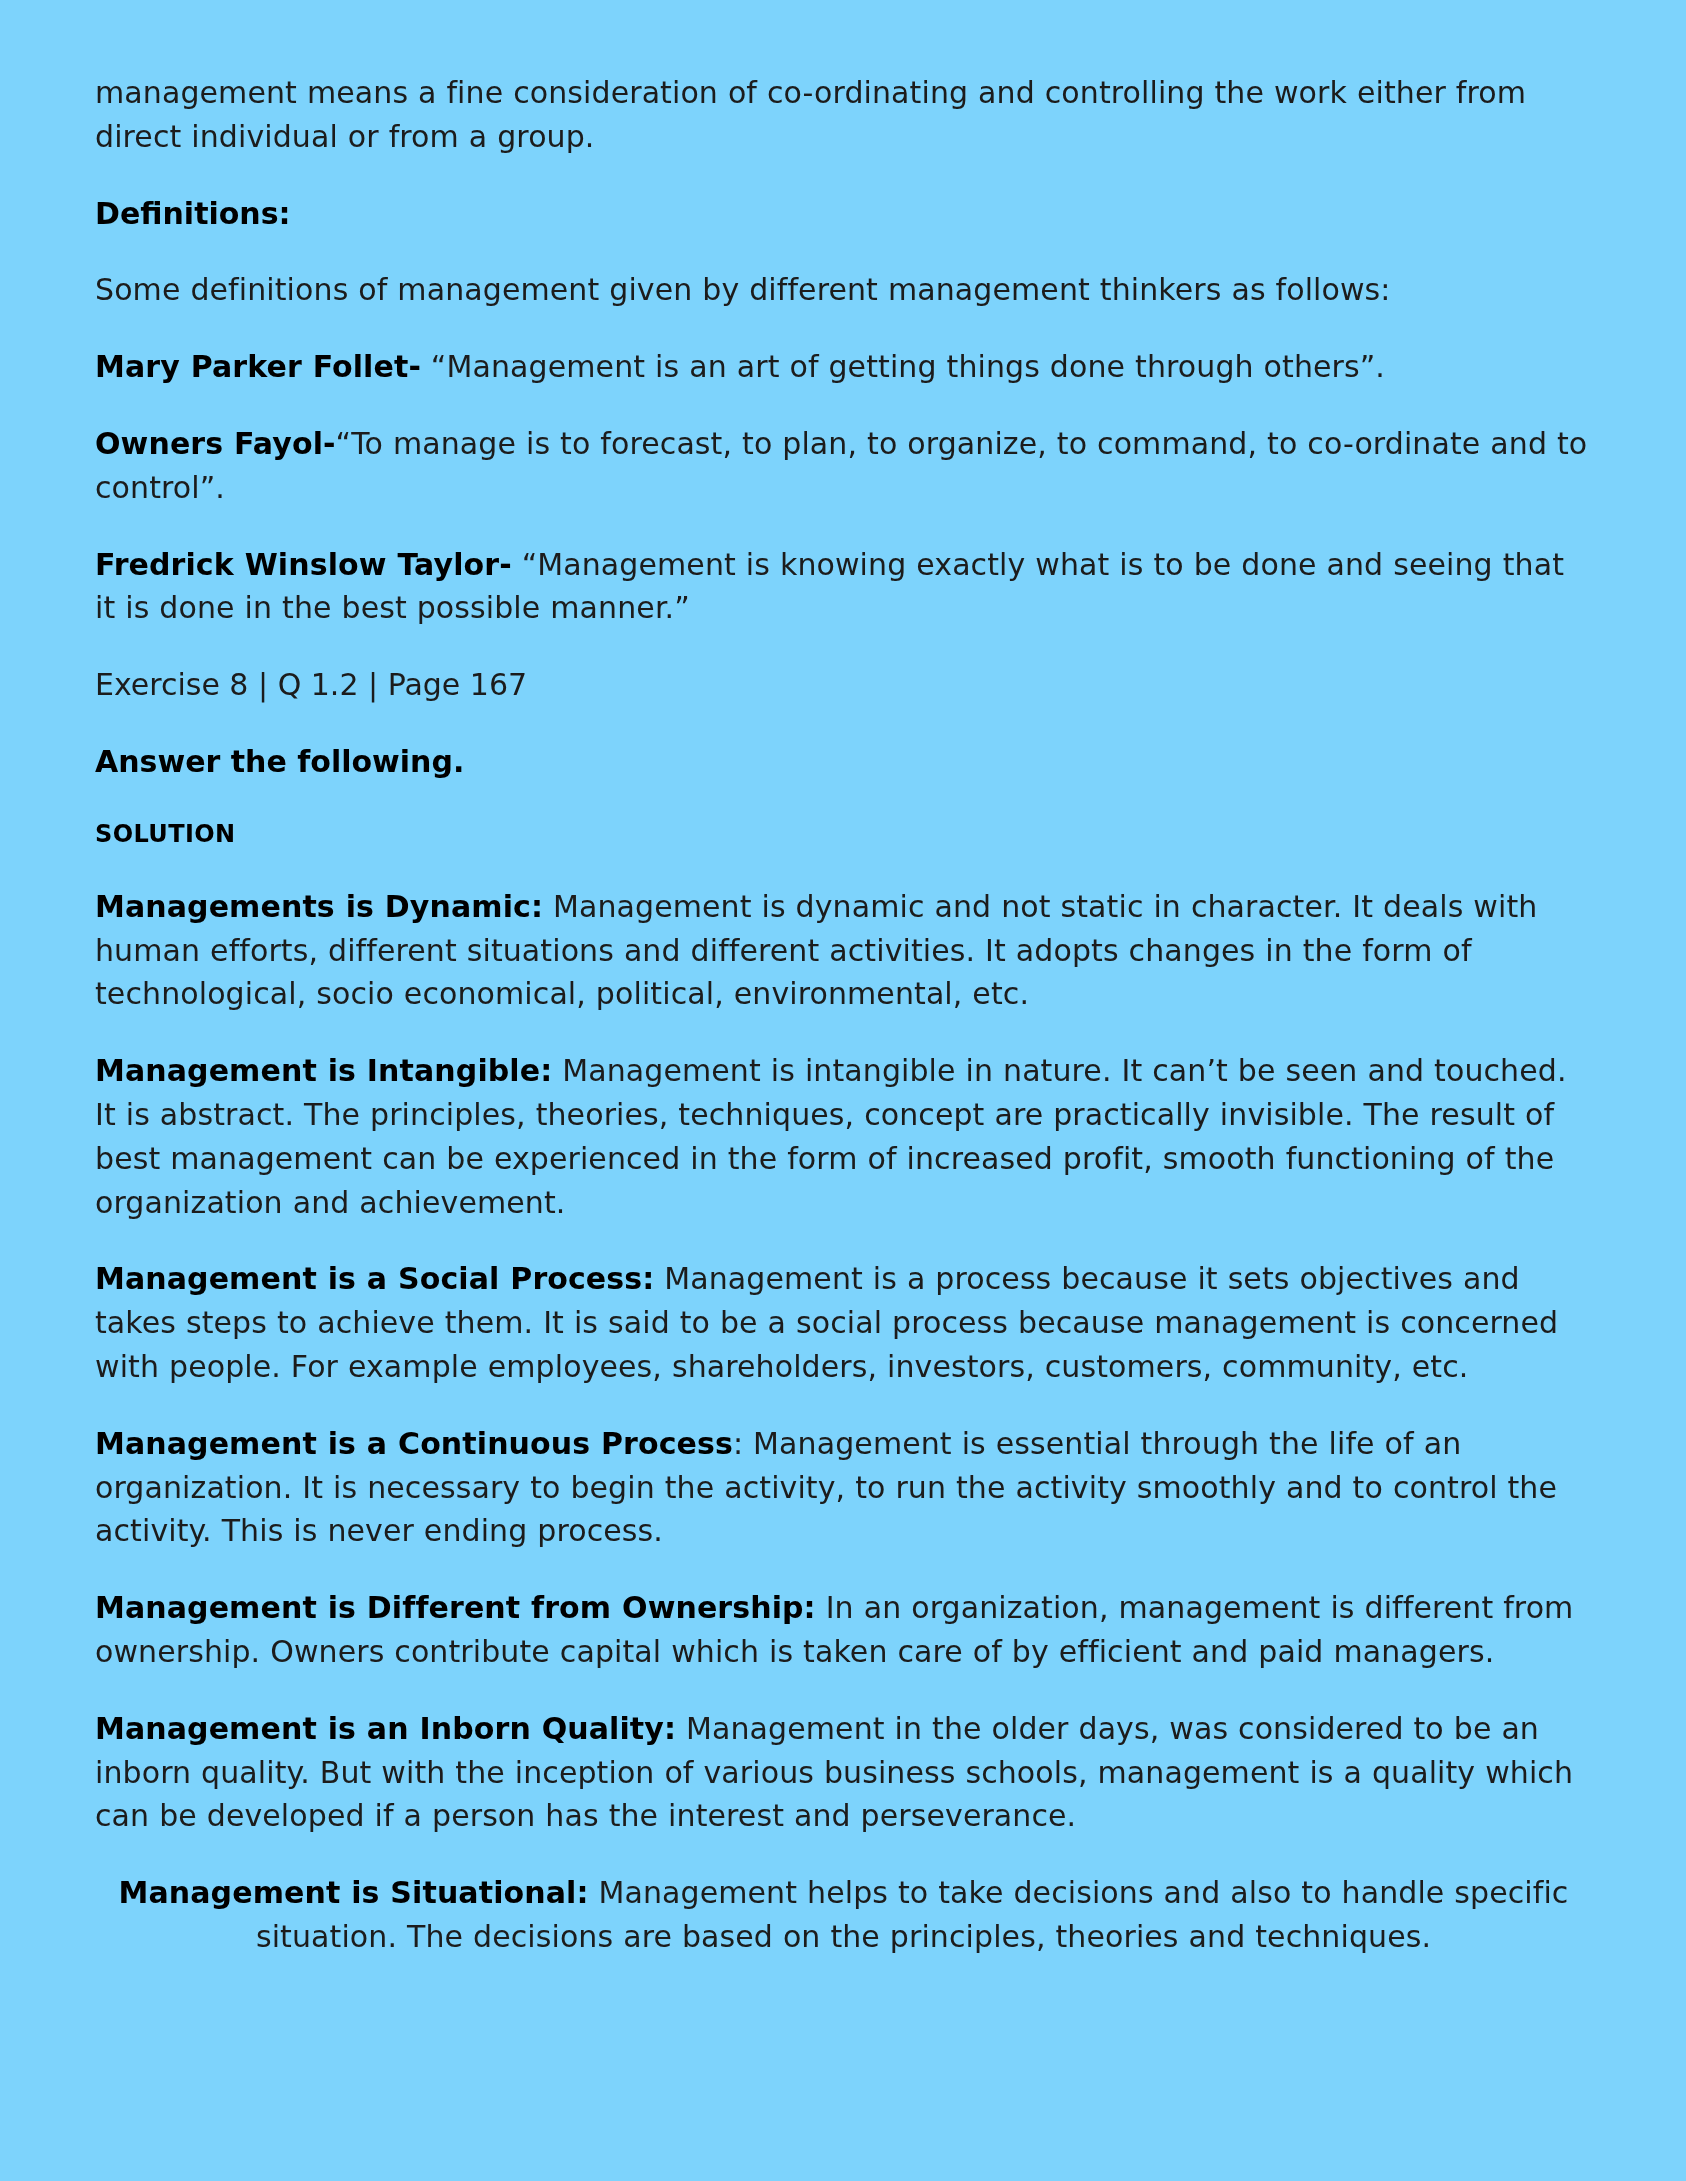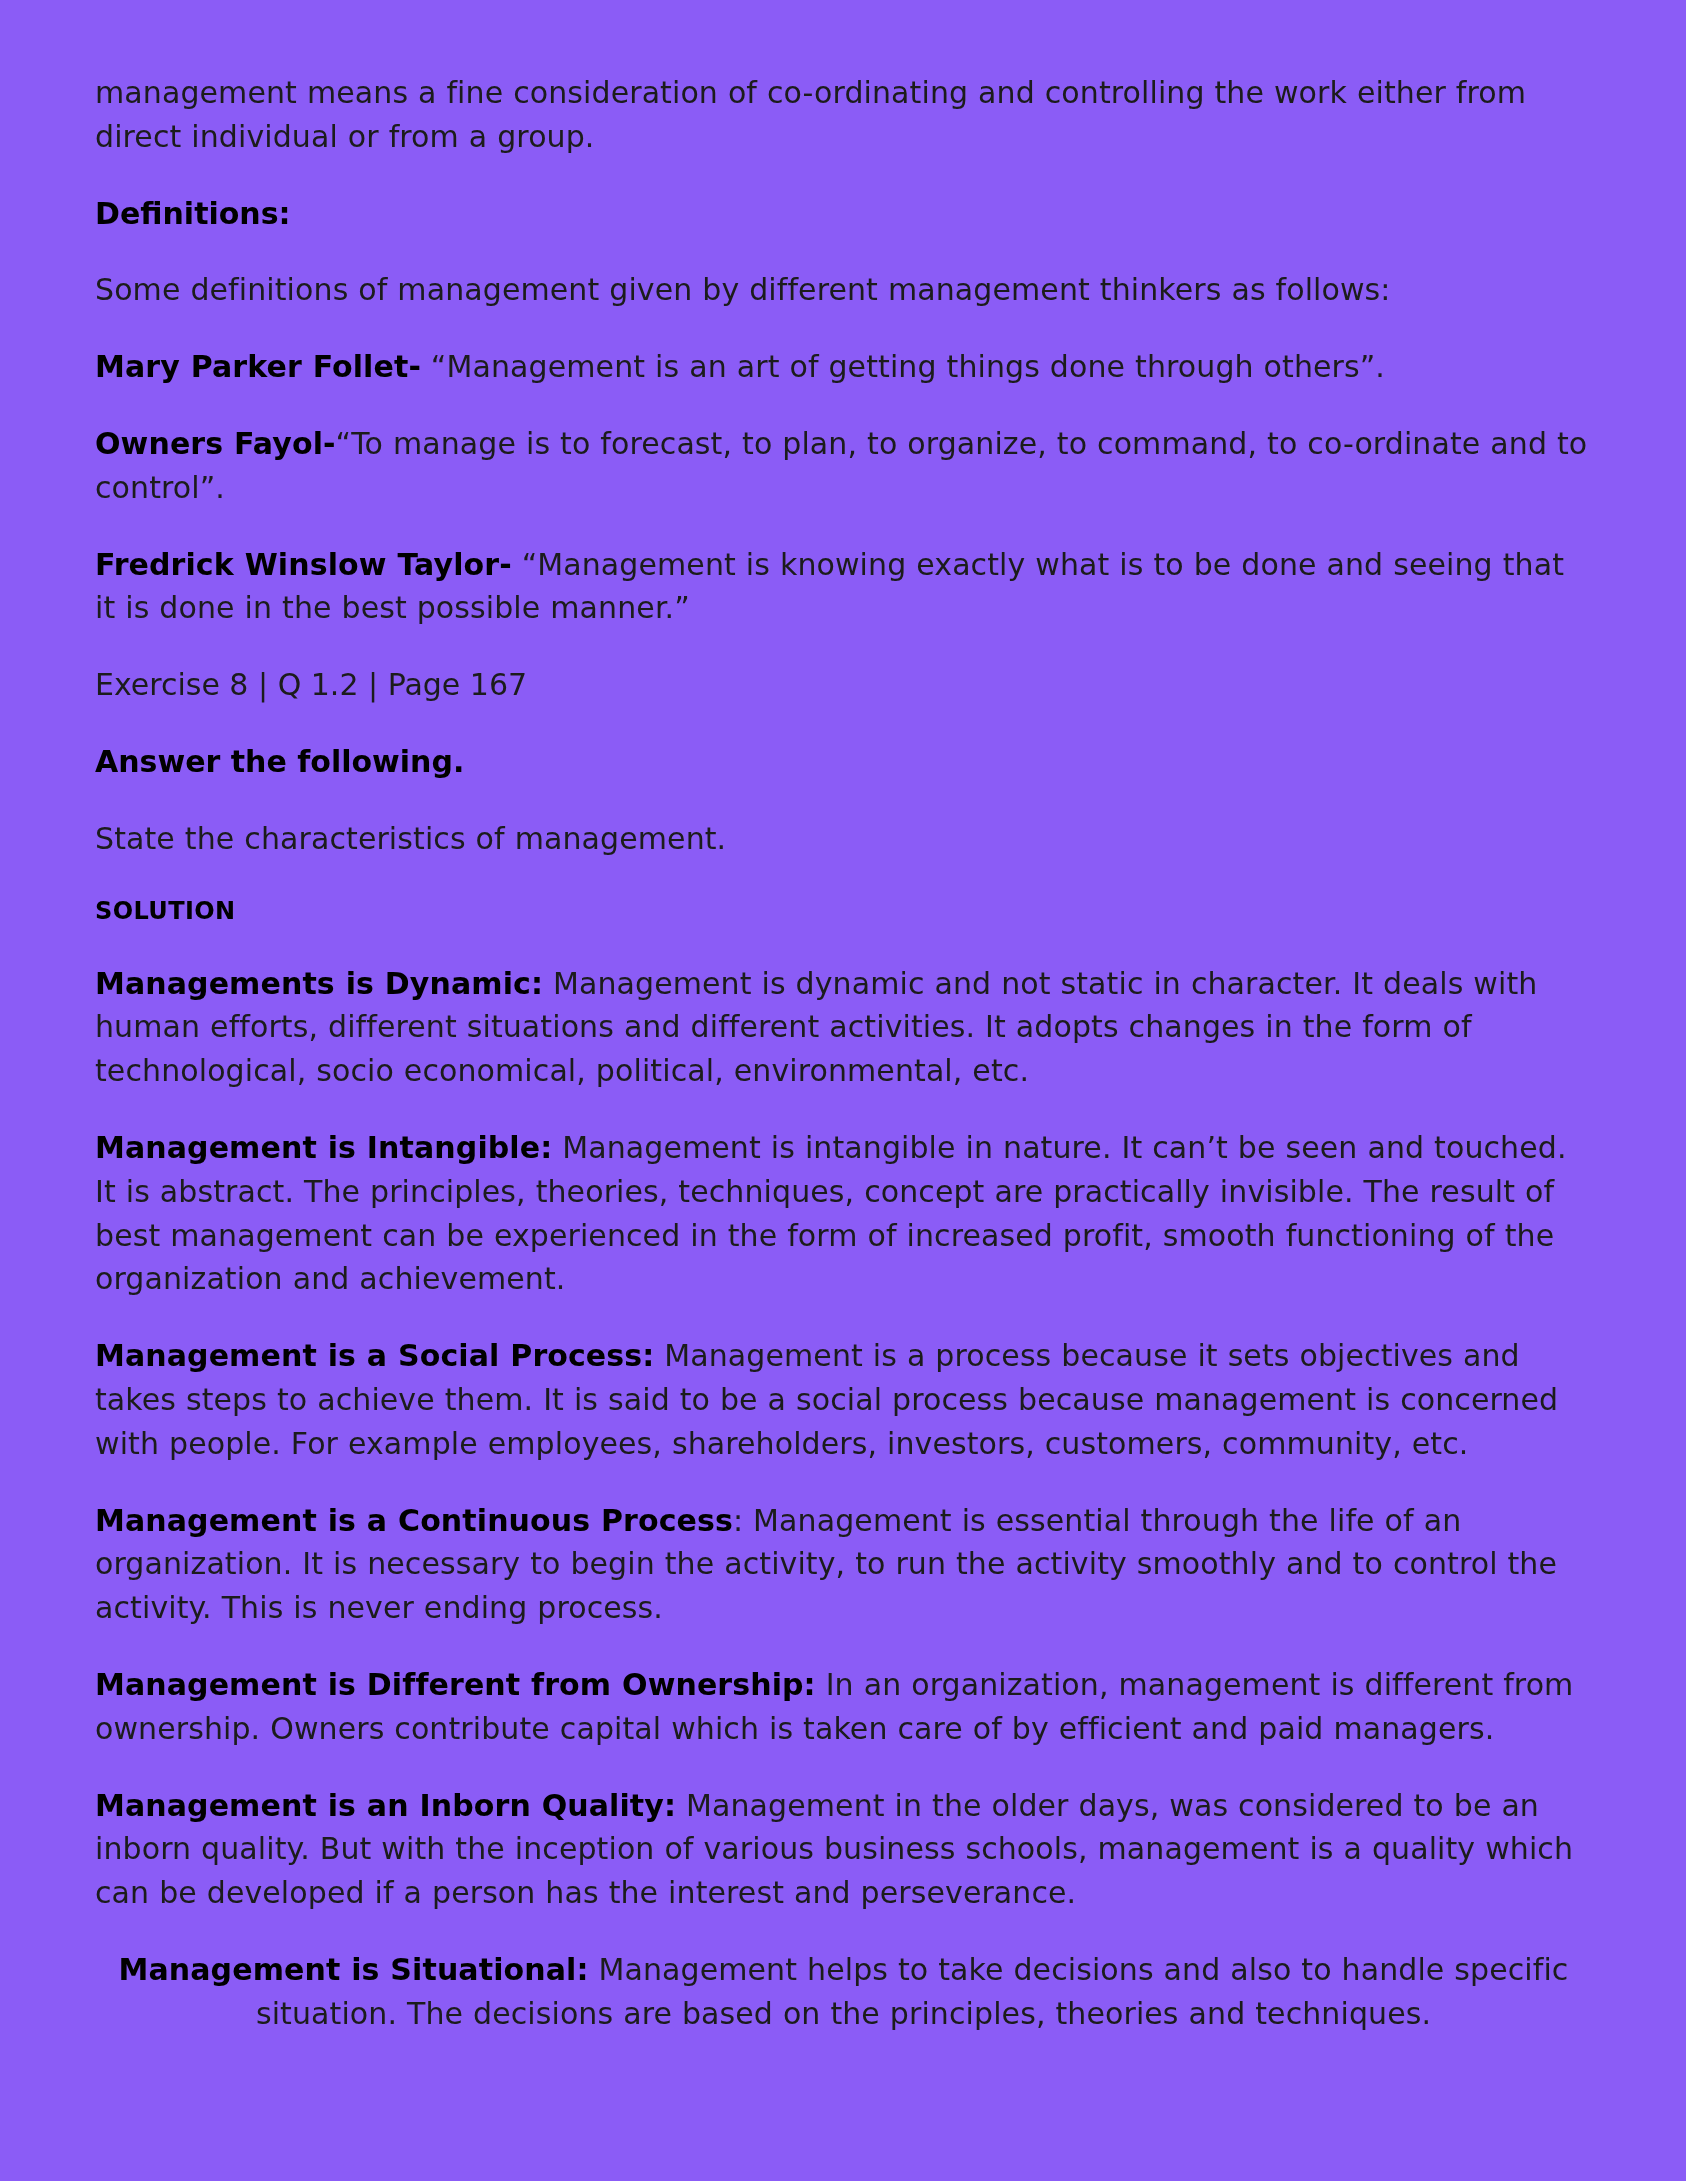--- a/index.html
+++ b/index.html
@@ -8,21 +8,21 @@
     background: #ffffff;
   }
   body {
     font-family: "DejaVu Sans", "Liberation Sans", sans-serif;
     color: #1a1a1a;
     -webkit-font-smoothing: antialiased;
   }
   .page {
     width: 1686px;
     min-height: 2181px;
-    background: #8b5cf6;
+    background: #7dd3fc;
     box-sizing: border-box;
     padding: 71px 95px 59px 95px;
     position: relative;
   }
   .content {
     width: 1497px;
     margin: 0 auto;
   }
   p.para {
     margin: 0 0 33px 0;
@@ -84,21 +84,20 @@
     </p>
 
     <p class="para">
       <span class="bold-head">Fredrick Winslow Taylor-</span><span> “Management is knowing exactly what is to be done and seeing that it is done in the best possible manner.”</span>
     </p>
 
     <p class="meta-line">Exercise 8 | Q 1.2 | Page 167</p>
 
     <p class="heading">Answer the following.</p>
 
-    <p class="para">State the characteristics of management.</p>
 
     <p class="solution-label">SOLUTION</p>
 
     <p class="para">
       <span class="bold-head">Managements is Dynamic:</span><span> Management is dynamic and not static in character. It deals with human efforts, different situations and different activities. It adopts changes in the form of technological, socio economical, political, environmental, etc.</span>
     </p>
 
     <p class="para">
       <span class="bold-head">Management is Intangible:</span><span> Management is intangible in nature. It can’t be seen and touched. It is abstract. The principles, theories, techniques, concept are practically invisible. The result of best management can be experienced in the form of increased profit, smooth functioning of the organization and achievement.</span>
     </p>

